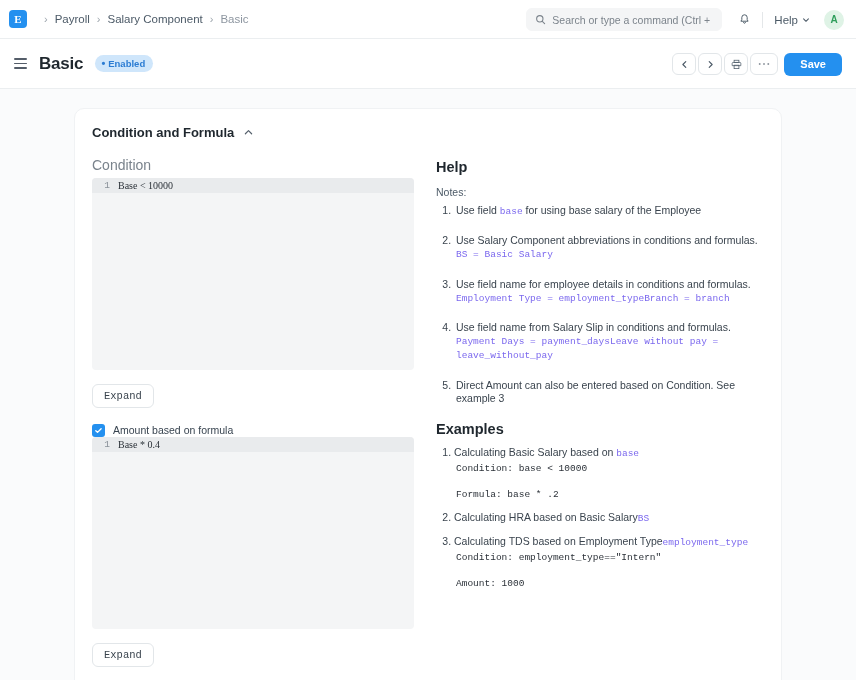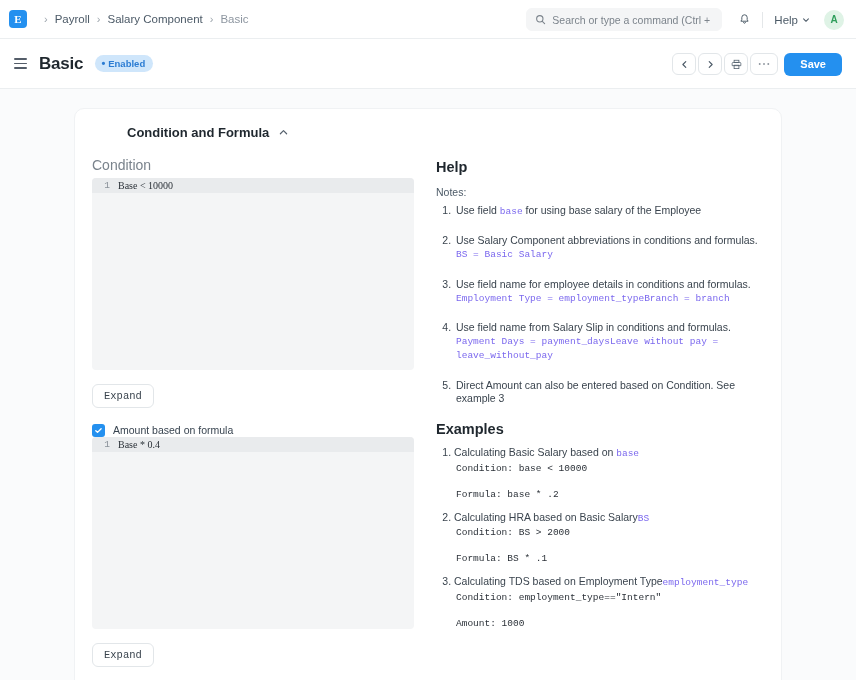--- a/index.html
+++ b/index.html
@@ -131,21 +131,20 @@
     margin: 0 auto;
     background: #ffffff;
     border: 1px solid #f0f2f4;
     border-radius: 10px;
     padding: 16px 17px 22px 17px;
     min-height: 573px;
   }
   .section-title-row {
     display: flex; align-items: center; gap: 9px;
     margin-bottom: 17px;
-    margin-left: 35px;
   }
   .section-title {
     font-size: 13px; font-weight: 700; color: #1f272e;
   }
   .chev-collapse { cursor: pointer; display: flex; color: #55606c; }
 
   .cols { display: flex; gap: 22px; }
   .col-left { width: 322px; flex: none; }
   .col-right { flex: 1; padding-top: 2px; }
 
@@ -385,23 +384,20 @@
 
         <ol class="ex-list">
           <li>
             <span>Calculating Basic Salary based on </span><code class="ic">base</code><span></span>
             <pre class="ex-code">Condition: base &lt; 10000
 
 Formula: base * .2</pre>
           </li>
           <li>
             <span>Calculating HRA based on Basic Salary</span><code class="ic">BS</code><span></span>
-            <pre class="ex-code">Condition: BS &gt; 2000
-
-Formula: BS * .1</pre>
           </li>
           <li>
             <span>Calculating TDS based on Employment Type</span><code class="ic">employment_type</code><span></span>
             <pre class="ex-code">Condition: employment_type=="Intern"
 
 Amount: 1000</pre>
           </li>
         </ol>
       </div>
 

